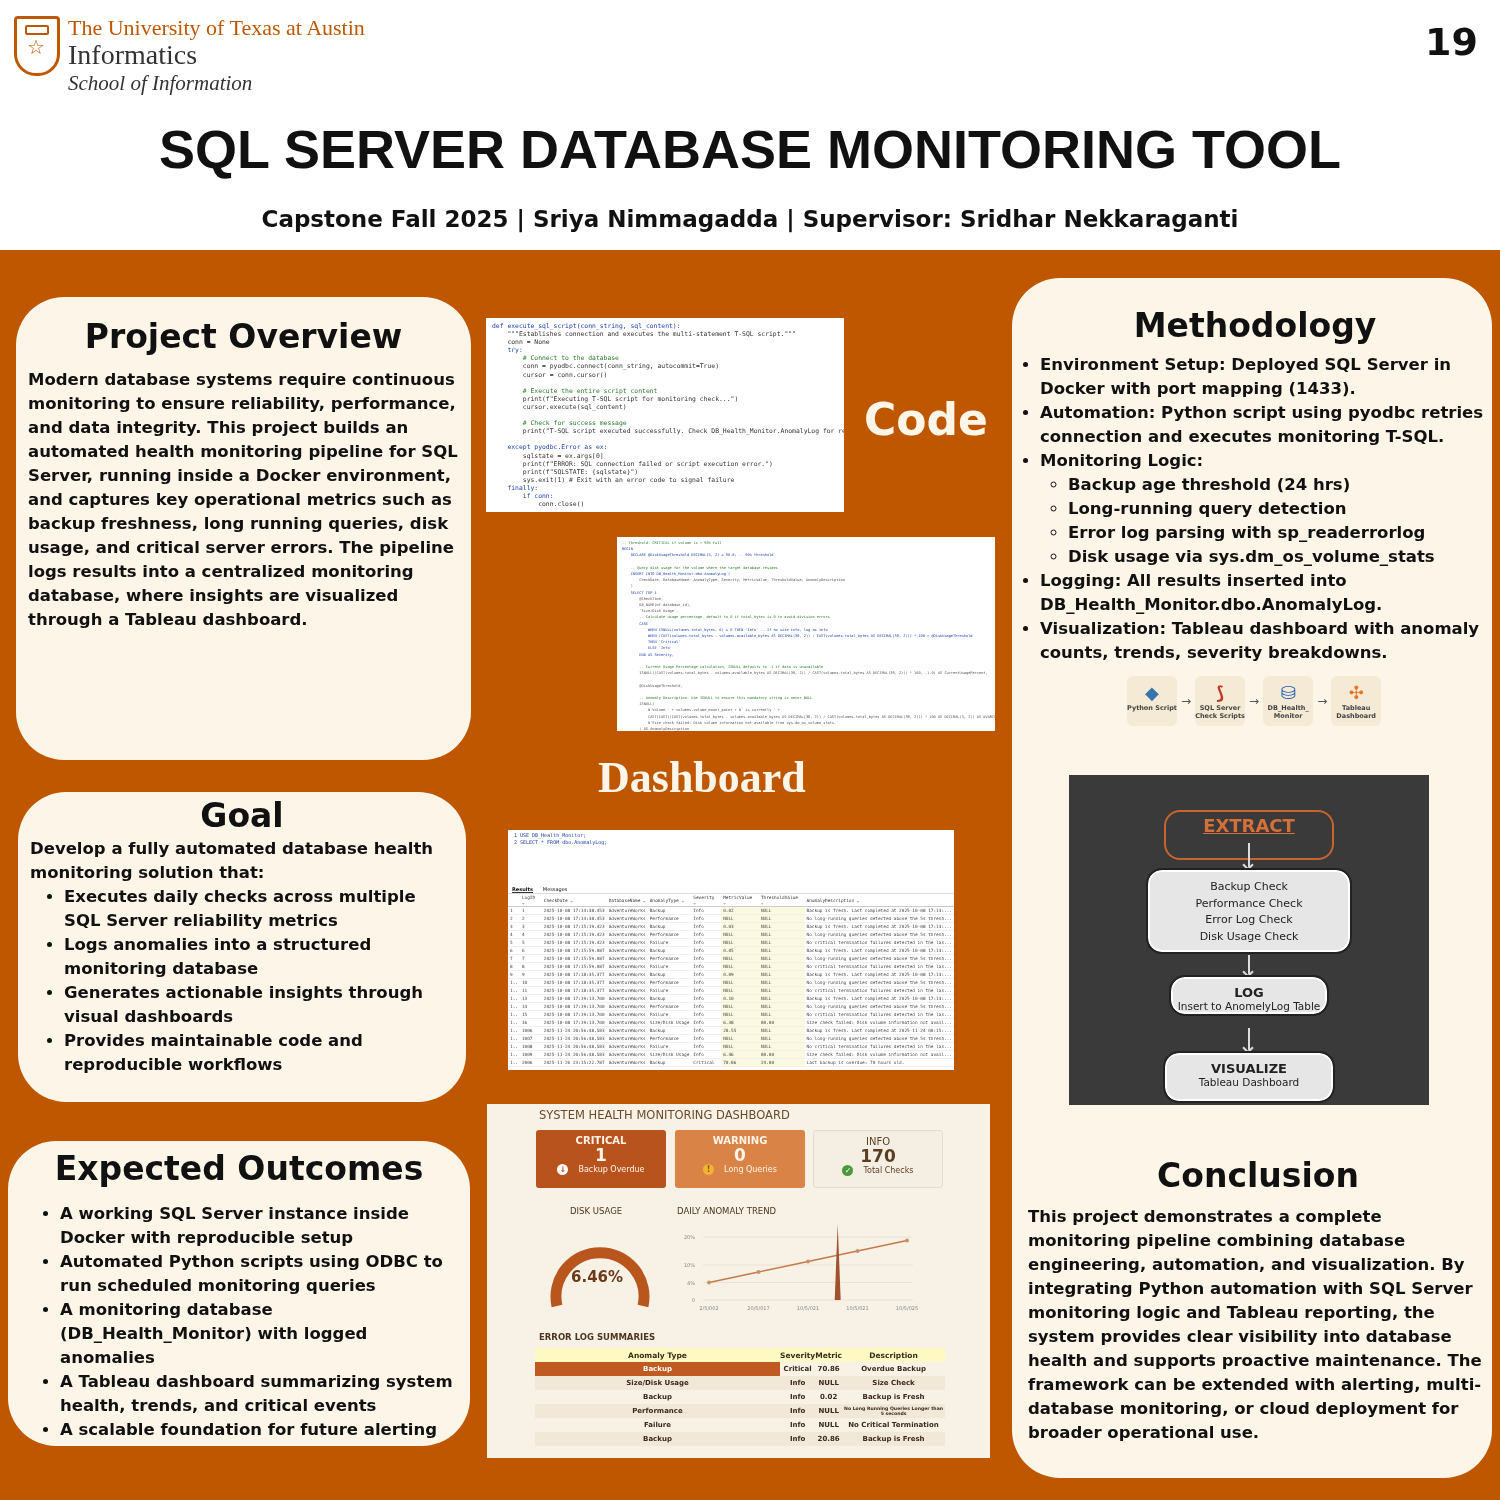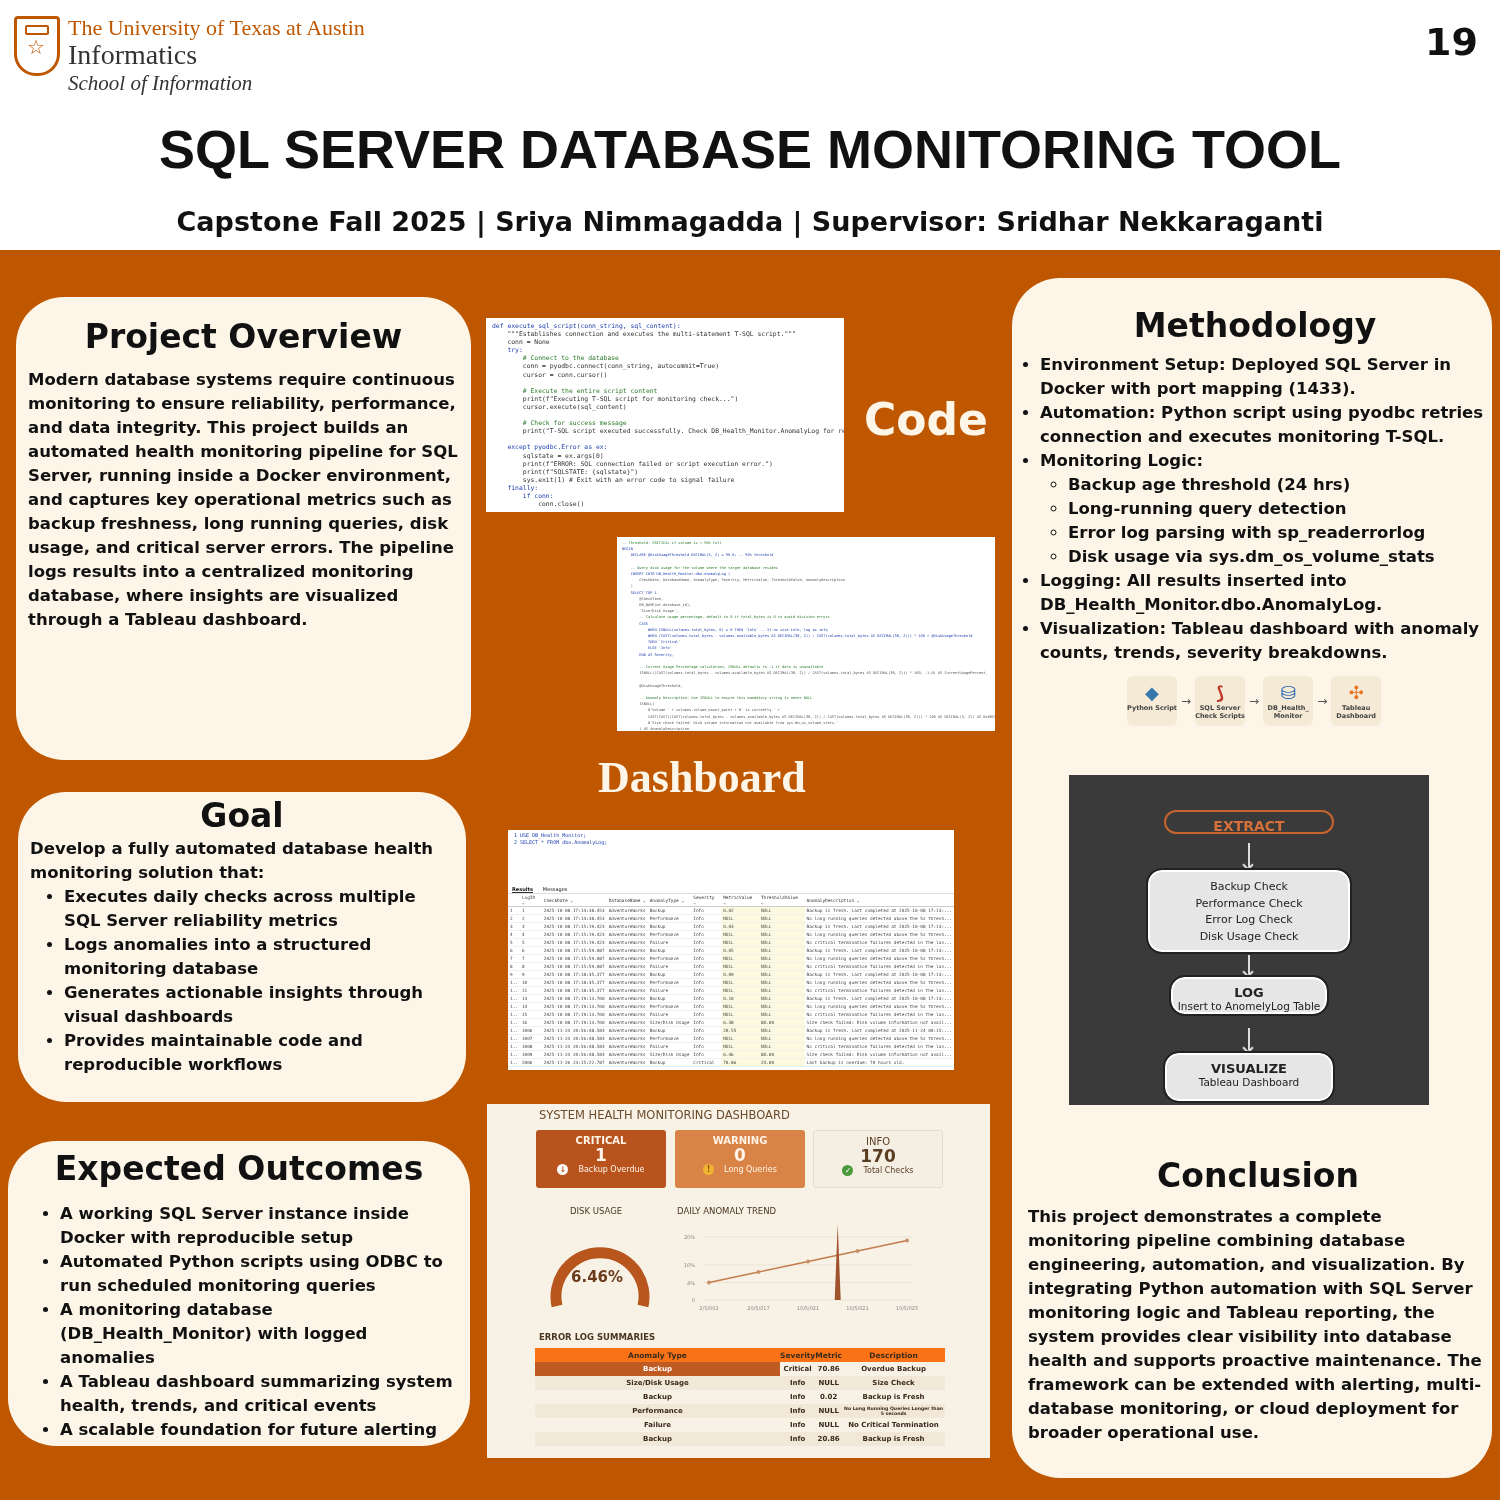--- a/index.html
+++ b/index.html
@@ -11,21 +11,21 @@
   .logo { position: absolute; left: 14px; top: 16px; display: flex; gap: 8px; }
   .shield { width: 46px; height: 60px; border: 3px solid #BF5700; border-radius: 4px 4px 22px 22px; position: relative; background: #fff; }
   .shield .book { position: absolute; left: 8px; top: 6px; width: 24px; height: 10px; border: 2px solid #BF5700; border-radius: 2px; }
   .shield .star { position: absolute; left: 10px; top: 18px; font-size: 20px; color: #BF5700; line-height: 1; }
   .logo-text { display: flex; flex-direction: column; }
   .logo-ut { font-family: "Liberation Serif", serif; color: #BF5700; font-size: 22px; line-height: 24px; }
   .logo-inf { font-family: "Liberation Serif", serif; color: #333; font-size: 28px; line-height: 30px; }
   .logo-sch { font-family: "Liberation Serif", serif; font-style: italic; color: #333; font-size: 21px; line-height: 26px; }
   .page-num { position: absolute; right: 22px; top: 20px; font-family: "DejaVu Sans", sans-serif; font-weight: bold; font-size: 38px; }
   .title { position: absolute; left: 0; top: 118px; width: 1500px; text-align: center; font-family: "Liberation Sans", sans-serif; font-weight: bold; font-size: 54px; letter-spacing: 0px; }
-  .subtitle { position: absolute; left: 0; top: 206px; width: 1500px; text-align: center; font-family: "DejaVu Sans", sans-serif; font-weight: bold; font-size: 27px; }
+  .subtitle { position: absolute; left: 0; top: 206px; width: 1500px; text-align: center; font-family: "DejaVu Sans", sans-serif; font-weight: bold; font-size: 23px; }
 
   
   .body-bg { position: absolute; left: 0; top: 250px; width: 1500px; height: 1250px; background: #BF5700; }
 
   .card { position: absolute; background: #FDF6E8; border-radius: 48px; padding: 18px 12px; }
   .card h2 { font-family: "DejaVu Sans", sans-serif; font-weight: bold; text-align: center; font-size: 33px; color: #111; }
   .card p, .card li { font-family: "DejaVu Sans", sans-serif; font-weight: bold; font-size: 16.5px; line-height: 24px; color: #111; }
   .card ul { padding-left: 24px; }
   .card ul.sub { list-style: circle; padding-left: 28px; }
 
@@ -63,36 +63,36 @@
   .kpi .kl { font-size: 10px; font-weight: bold; margin-top: 5px; }
   .kpi .kv { font-size: 17px; font-weight: bold; line-height: 18px; }
   .kpi .ks { font-size: 8px; display: flex; align-items: center; justify-content: center; gap: 10px; }
   .kpi .ki { display: inline-block; width: 11px; height: 11px; border-radius: 50%; font-size: 8px; line-height: 11px; text-align: center; font-weight: bold; }
   #kpi-critical { left: 49px; background: #B9531D; color: #fff4e8; }
   #kpi-warning { left: 188px; background: #DA8347; color: #fff4e8; }
   #kpi-info { left: 326px; background: #F5EFE3; color: #5a3e24; border: 1px solid #e5dccb; }
   .sect { position: absolute; font-family: "DejaVu Sans", sans-serif; font-size: 8.5px; color: #4a3620; }
   .gauge-val { position: absolute; left: 84px; top: 164px; font-family: "DejaVu Sans", sans-serif; font-weight: bold; font-size: 15px; color: #6a3a1a; }
   .err-table { position: absolute; left: 48px; top: 244px; width: 410px; border-collapse: collapse; font-family: "DejaVu Sans", sans-serif; font-size: 7px; font-weight: bold; color: #3a2a1a; }
-  .err-table th { height: 14px; background: #f97316; font-size: 7.5px; }
+  .err-table th { height: 14px; background: #fef9c3; font-size: 7.5px; }
   .err-table td { height: 14px; text-align: center; }
   .err-table tr:nth-child(even) td { background: #F1E8D8; }
   .err-table td.hl { background: #BF5A22 !important; color: #fff; }
   .err-table td.small { font-size: 4.6px; line-height: 5.5px; }
 
   
   .method-list { margin-top: 8px; }
   .pipeline { position: absolute; left: 1127px; top: 676px; display: flex; align-items: center; gap: 4px; }
   .pipe-item { width: 50px; height: 50px; background: #F4EAD6; border-radius: 6px; text-align: center; font-family: "DejaVu Sans", sans-serif; font-size: 6.5px; font-weight: bold; color: #444; padding-top: 6px; }
   .pipe-icon { height: 22px; font-size: 18px; line-height: 22px; }
   .pipe-arrow { font-size: 12px; color: #555; }
 
   .flow { position: absolute; left: 1069px; top: 775px; width: 360px; height: 330px; background: #3A3A3A; }
   .flow-box { position: absolute; left: 50%; transform: translateX(-50%); border-radius: 14px; text-align: center; font-family: "DejaVu Sans", sans-serif; color: #222; }
-  .flow-extract { top: 35px; width: 170px; height: 24px; border: 2px solid #C8642E; color: #D4703A; font-weight: bold; font-size: 14px; line-height: 28px; border-radius: 16px; }
+  .flow-extract { top: 35px; width: 170px; height: 50px; border: 2px solid #C8642E; color: #D4703A; font-weight: bold; font-size: 18px; line-height: 28px; border-radius: 16px; text-decoration: underline; }
   .flow-checks { top: 95px; width: 202px; height: 82px; background: #E6E6E6; border: 2px solid #fff; outline: 2px solid #222; font-size: 11px; line-height: 16.5px; padding-top: 7px; }
   .flow-log { top: 202px; width: 156px; height: 37px; background: #E6E6E6; border: 2px solid #fff; outline: 2px solid #222; font-size: 10.5px; padding-top: 6px; }
   .flow-vis { top: 278px; width: 168px; height: 48px; background: #E6E6E6; border: 2px solid #fff; outline: 2px solid #222; font-size: 10.5px; padding-top: 6px; }
   .flow-box b { font-size: 13px; display: block; }
   .flow-arrow { position: absolute; left: 50%; width: 2px; background: #ddd; transform: translateX(-50%); }
   .flow-arrow::after { content: ""; position: absolute; left: -4px; bottom: -2px; width: 6px; height: 6px; border-right: 2px solid #ddd; border-bottom: 2px solid #ddd; transform: rotate(45deg); }
 </style>
 </head>
 <body>
 

